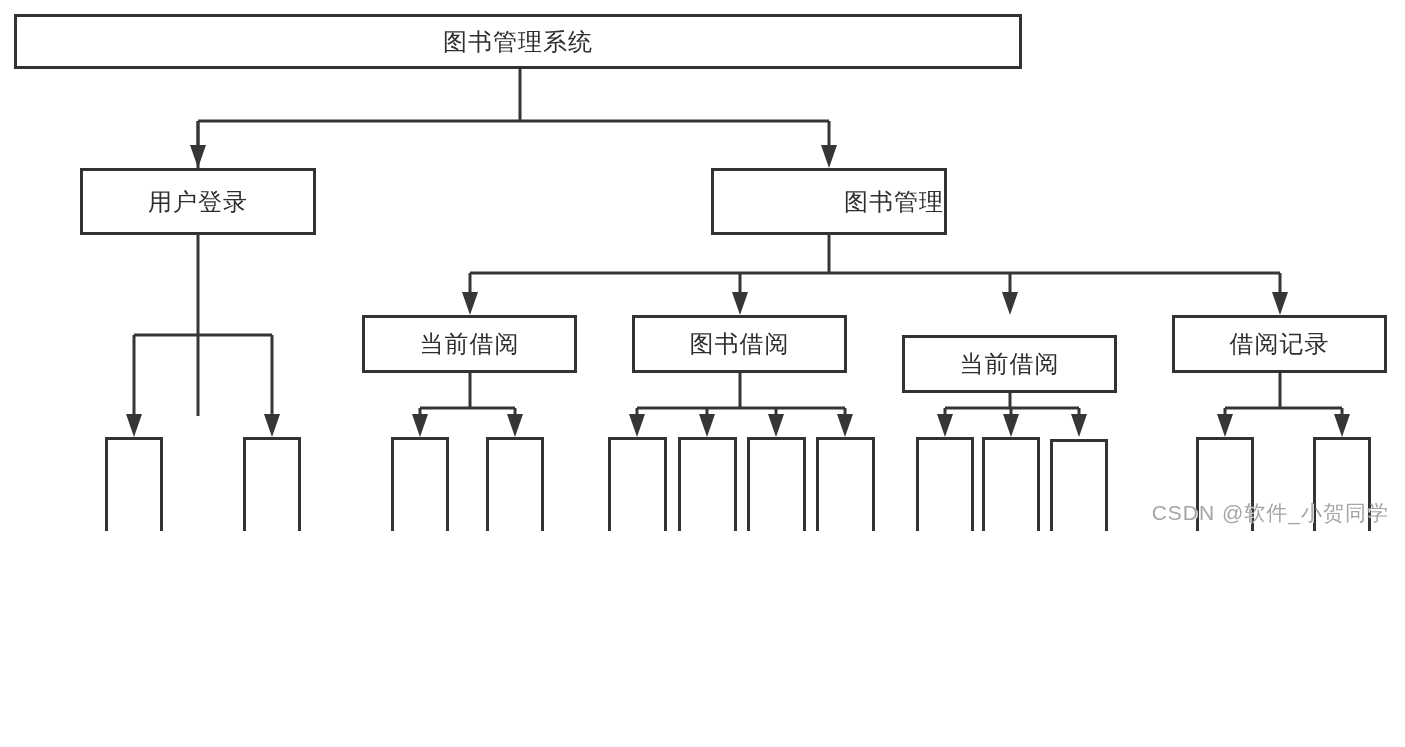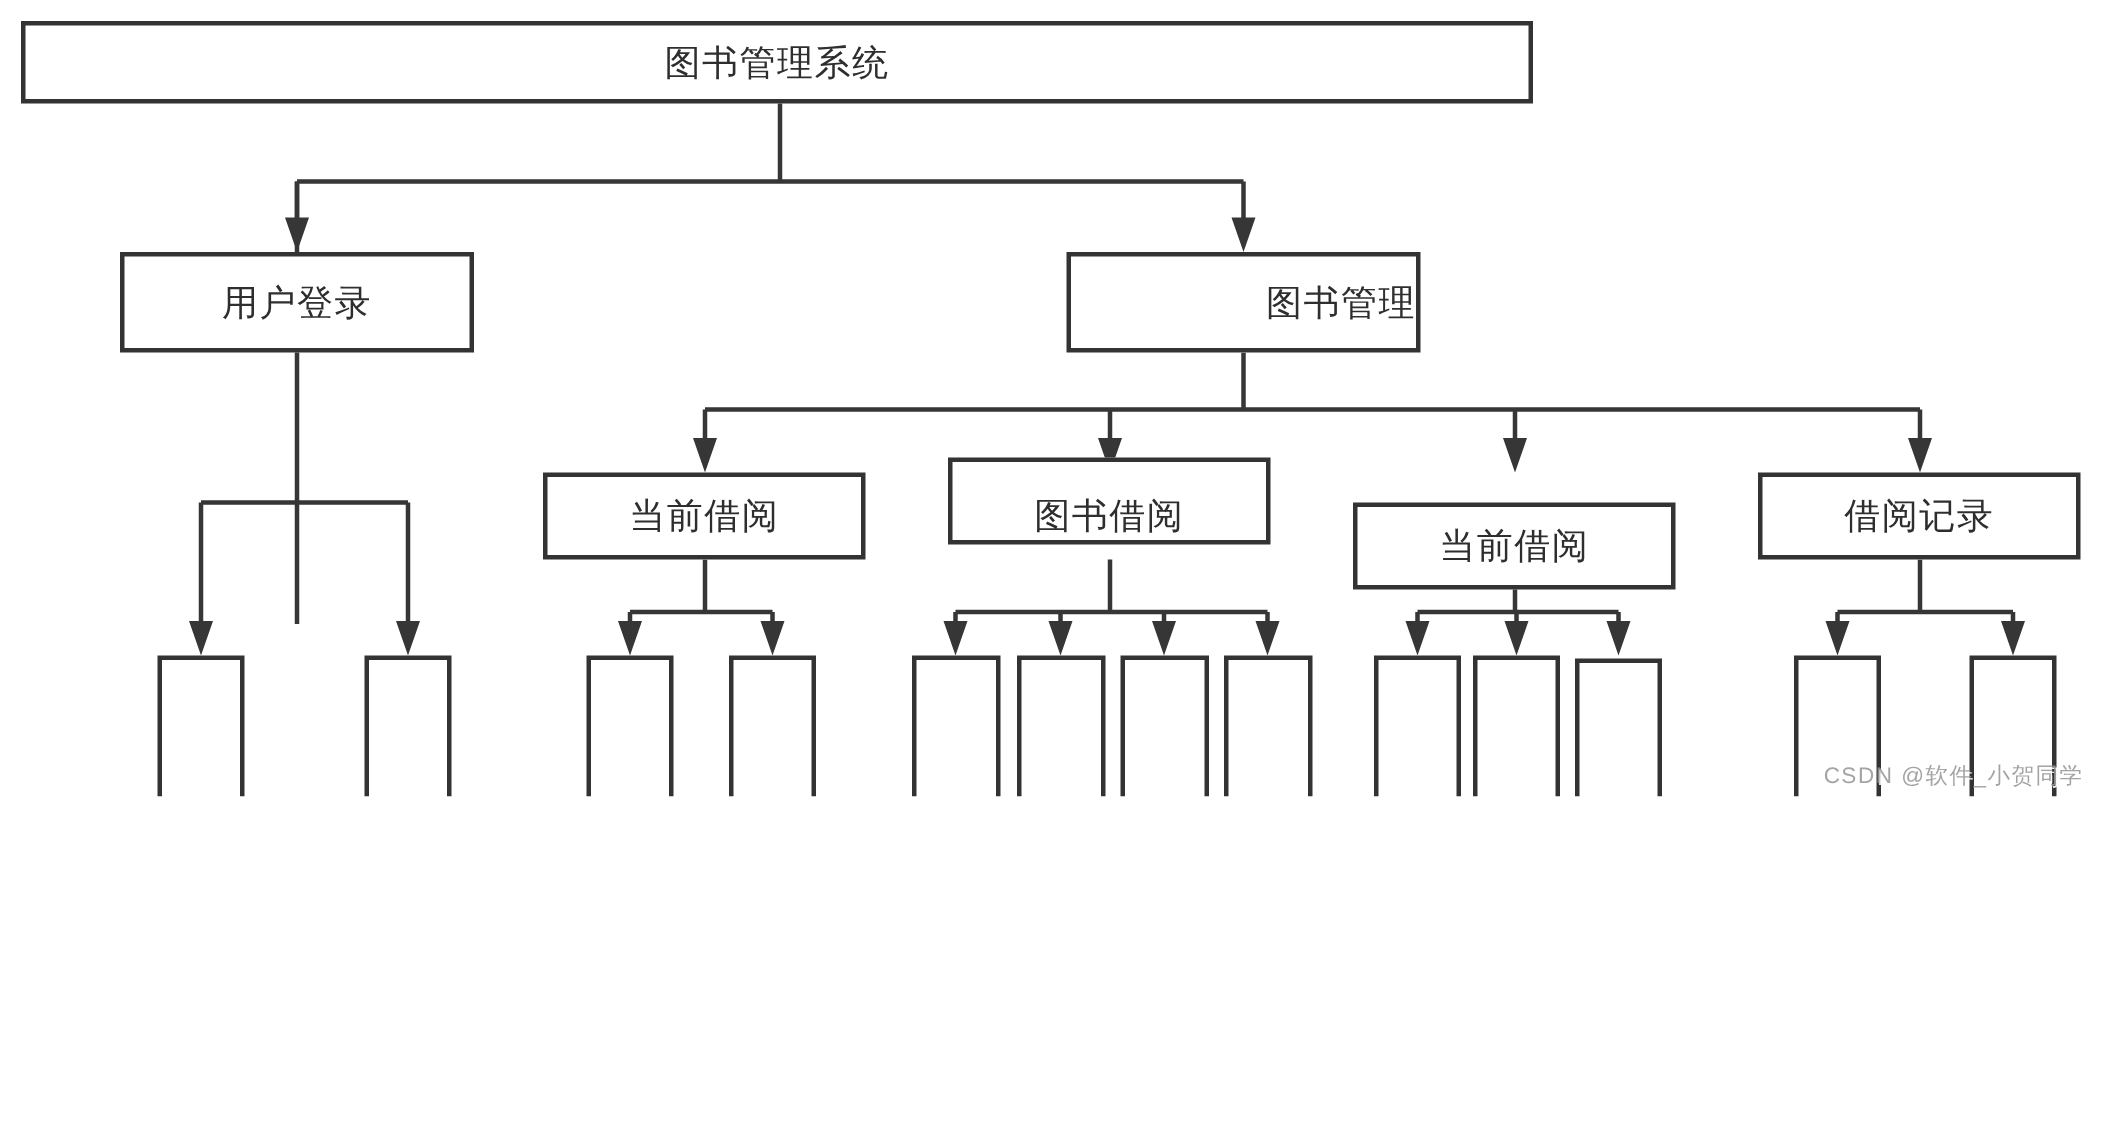--- a/index.html
+++ b/index.html
@@ -44,21 +44,21 @@
     writing-mode: vertical-rl;
     text-orientation: mixed;
     letter-spacing: 5px;
     line-height: 1;
     max-height: 290px;
   }
   .watermark {
     position: absolute;
     right: 16px;
     bottom: 4px;
-    font-size: 15px;
+    font-size: 21px;
     letter-spacing: 1px;
     color: rgba(148, 148, 148, 0.85);
     text-shadow: 1px 1px 0 rgba(255,255,255,0.9);
     z-index: 5;
     white-space: nowrap;
   }
 </style>
 </head>
 <body>
 
@@ -130,21 +130,21 @@
   <div class="box h" style="left:80px; top:168px; width:236px; height:67px;">
     <span>用户登录</span>
   </div>
   <div class="box h" style="left:711px; top:168px; width:236px; height:67px;justify-content:flex-end;">
     <span>图书管理</span>
   </div>
 
   <div class="box h" style="left:362px; top:315px; width:215px; height:58px;">
     <span>当前借阅</span>
   </div>
-  <div class="box h" style="left:632px; top:305px; width:215px; height:58px;align-items:flex-end;">
+  <div class="box h" style="left:632px; top:315px; width:215px; height:58px;">
     <span>图书借阅</span>
   </div>
   <div class="box h" style="left:902px; top:315px; width:215px; height:58px;margin-top:20px;">
     <span>当前借阅</span>
   </div>
   <div class="box h" style="left:1172px; top:315px; width:215px; height:58px;">
     <span>借阅记录</span>
   </div>
 
   <div class="box v" style="left:105px; top:437px; width:58px; height:299px;">

